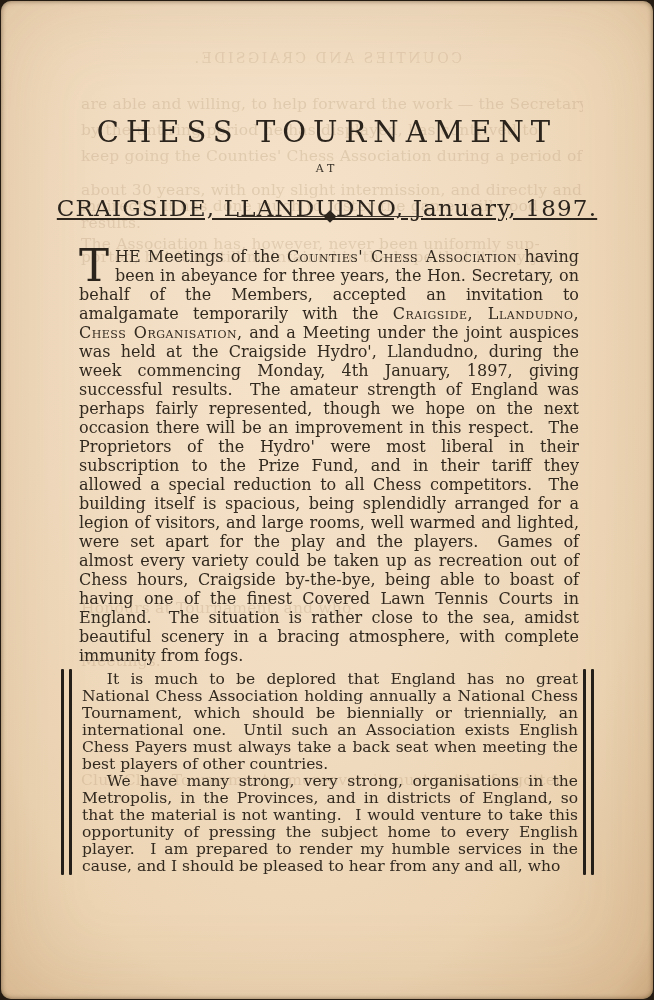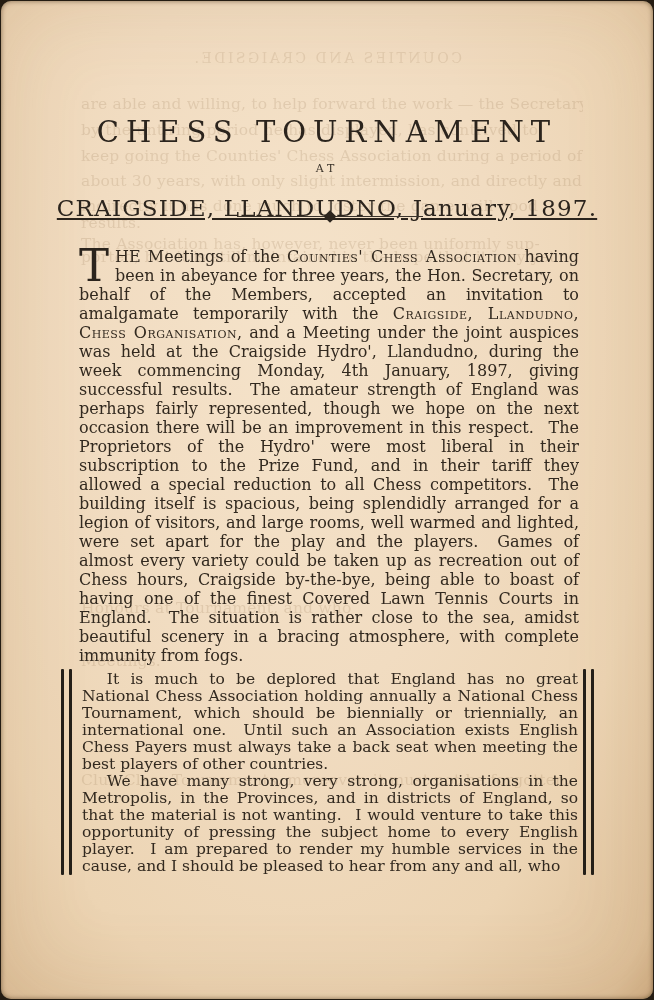--- a/index.html
+++ b/index.html
@@ -40,21 +40,21 @@
 <body>
 
 <div class="stage">
   <div class="page">
 
     <div class="ghost">
       <div class="g-head" style="top:48px">COUNTIES AND CRAIGSIDE.</div>
       <div style="top:94px">are able and willing, to help forward the work — the Secretary,</div>
       <div style="top:120px">by the untiring period he has displayed, has contrived to</div>
       <div style="top:146px">keep going the Counties' Chess Association during a period of</div>
-      <div style="top:171px">about 30 years, with only slight intermission, and directly and</div>
+      <div style="top:180px">about 30 years, with only slight intermission, and directly and</div>
       <div style="top:196px">indirectly it has done much to foster the game, will good</div>
       <div style="top:213px">results.</div>
       <div style="top:234px">The Association has, however, never been uniformly sup-</div>
       <div style="top:247px">ported, but it is still maintained in the hope that it may yet</div>
       <div style="top:598px">Honours at Tournament, and who</div>
       <div style="top:651px">Meetings.</div>
       <div style="top:770px">Club Class Tournaments, moreover, it must not be forgotten,</div>
     </div>
 
     <div class="masthead">

